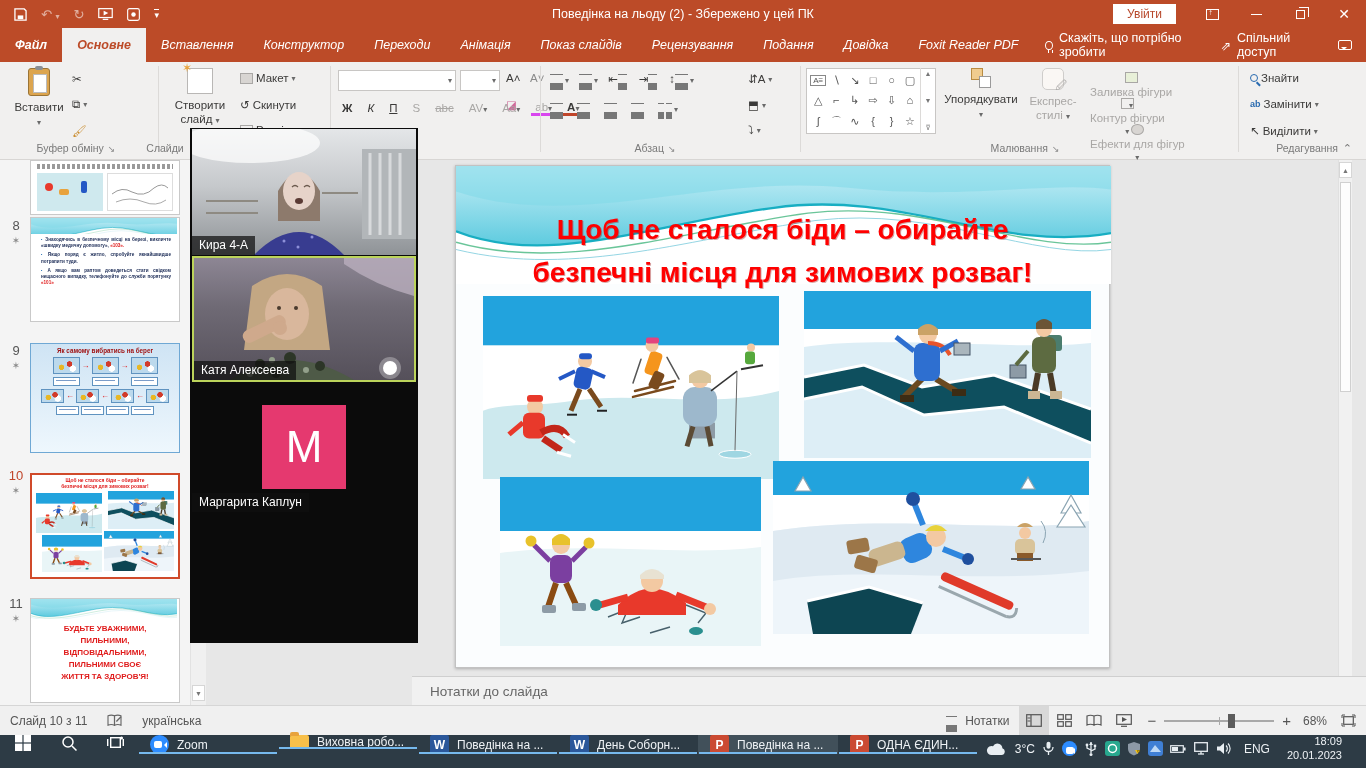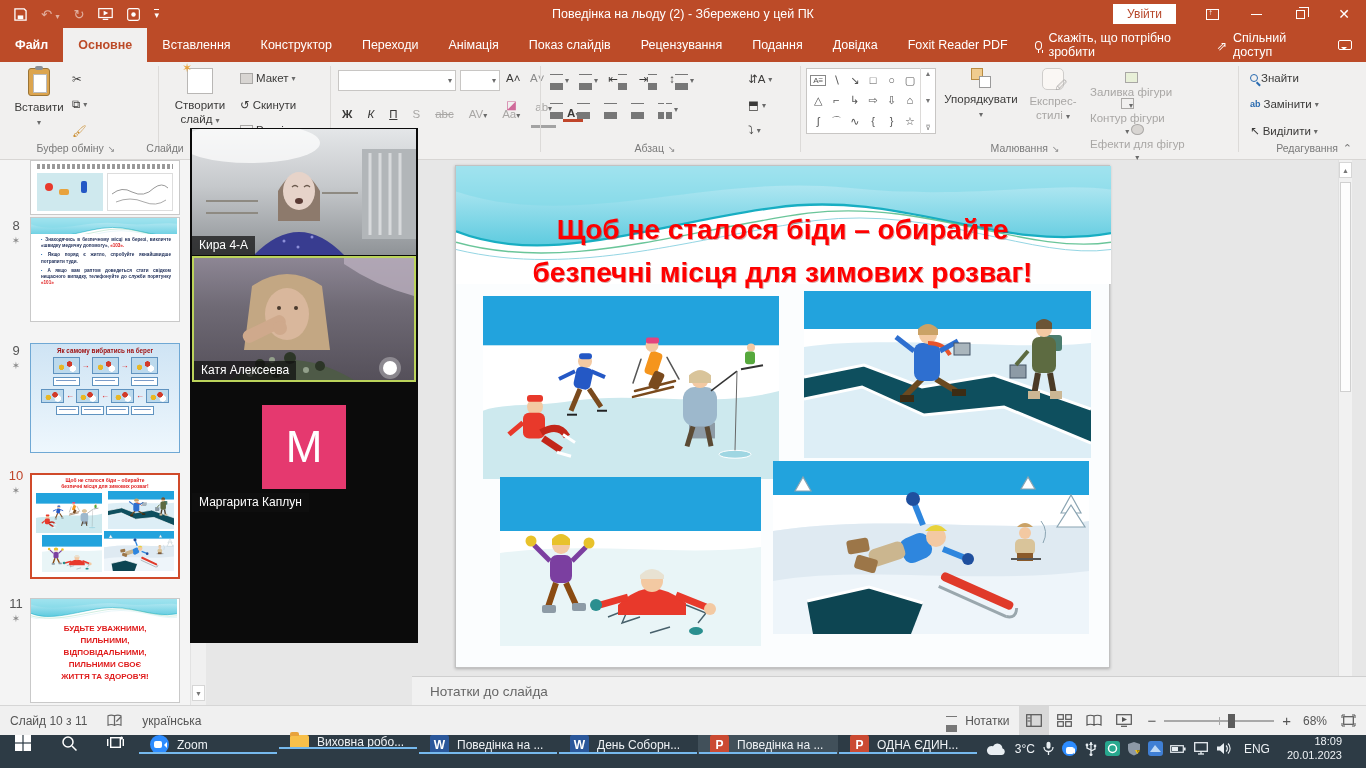--- a/index.html
+++ b/index.html
@@ -20,21 +20,21 @@
   .winbtn { width:44px; height:28px; display:flex; align-items:center; justify-content:center; cursor:pointer; }
   .ribopt { width:13px; height:11px; border:1.2px solid #fff; position:relative; }
   .ribopt:after { content:"↑"; position:absolute; left:2px; top:-2px; font-size:8px; }
   .minim { width:11px; height:0; border-top:1.5px solid #fff; display:block; }
   .restore { width:9px; height:9px; border:1.2px solid #fff; position:relative; background:#bc4b28; }
   .restore:before { content:""; position:absolute; left:2px; top:-4px; width:9px; height:9px; border:1.2px solid #fff; border-bottom:none; border-left:none; }
   .closex { font-size:14px; }
 
   
   .tabbar { position:absolute; left:0; top:28px; width:1366px; height:34px; background:#bc4b28; display:flex; align-items:stretch; color:#fff; font-size:12.5px; }
-  .tab { padding:0 15px; display:flex; align-items:center; cursor:pointer; white-space:nowrap; }
+  .tab { padding:0 15px; display:flex; align-items:center; cursor:pointer; white-space:nowrap;font-style:italic; }
   .tab.file { font-weight:bold; }
   .tab.active { background:#f1f0ef; color:#bc4b28; font-weight:bold; }
   .tellme { display:flex; align-items:center; gap:6px; padding:0 12px; cursor:pointer; }
   .bulb { width:9px; height:9px; border:1.3px solid #fff; border-radius:50%; position:relative; display:inline-block; }
   .bulb:after { content:""; position:absolute; left:2px; bottom:-4px; width:3px; height:3px; border-left:1.3px solid #fff; border-right:1.3px solid #fff; }
   .tab-spacer { flex:1; }
   .share { display:flex; align-items:center; gap:6px; padding:0 14px; cursor:pointer; }
   .bubble { width:14px; height:10px; border:1.3px solid #fff; border-radius:2px; position:relative; display:inline-block; }
   .bubble:after { content:""; position:absolute; left:2px; bottom:-4px; border:3px solid transparent; border-top-color:#fff; }
 
@@ -54,21 +54,21 @@
   .newslide-ic { width:26px; height:26px; background:#fff; border:1px solid #b9b7b5; position:relative; }
   .newslide-ic:after { content:"✶"; position:absolute; left:-6px; top:-8px; color:#e8a33d; font-size:12px; }
   .combo { position:absolute; height:21px; background:#fff; border:1px solid #c8c6c4; display:flex; align-items:center; justify-content:flex-end; padding:0 3px; cursor:pointer; }
   .combo .arrow { font-size:8px; }
   .fbtn { display:inline-block; padding:1px 4px; cursor:pointer; color:#3b3a39; }
   .fbtn.b { font-weight:bold; }
   .fbtn.i { font-style:italic; }
   .fbtn.u { text-decoration:underline; }
   .fbtn.s { text-decoration:line-through; }
   .fbtn.dim, .dim2 { color:#a9a7a5;flex-direction:column; }
-  .hl-ab { border-bottom:3px solid #a3a3a3; padding-bottom:12px; }
+  .hl-ab { border-bottom:3px solid #d946ef; padding-bottom:0; }
   .fc-a { border-bottom:3px solid #c0452a; padding-bottom:0; font-weight:bold; }
   .lines-ic { display:inline-block; width:13px; height:9px; border-top:1.5px solid #777; box-shadow:0 3px 0 #777, 0 7px 0 #777; margin-right:2px; }
   .shapes-box { position:absolute; left:806px; top:6px; width:130px; height:66px; background:#fff; border:1px solid #c8c6c4; display:grid; grid-template-columns:repeat(6,1fr); align-items:center; justify-items:center; font-size:11px; color:#555; padding:1px 16px 1px 2px; }
   .shapes-scroll { position:absolute; left:920px; top:6px; width:15px; height:66px; border-left:1px solid #dcdad8; display:flex; flex-direction:column; align-items:center; justify-content:space-between; font-size:7px; color:#777; padding:2px 0; }
   .sq2 { width:20px; height:20px; position:relative; margin:0 auto 4px; }
   .sq2 i { position:absolute; width:12px; height:12px; display:block; }
   .sq2 .a { left:0; top:0; background:#f0cc8e; border:1px solid #b98c42; }
   .sq2 .b { right:0; bottom:0; background:#fff; border:1px solid #9a9a9a; }
   .qs-ic { width:22px; height:22px; border:1px solid #cfcdcb; border-radius:5px; background:#faf7f4; margin:0 auto 4px; position:relative; }
   .qs-ic:after { content:"🖉"; position:absolute; right:-4px; bottom:-4px; font-size:11px; color:#b0aeac; }

